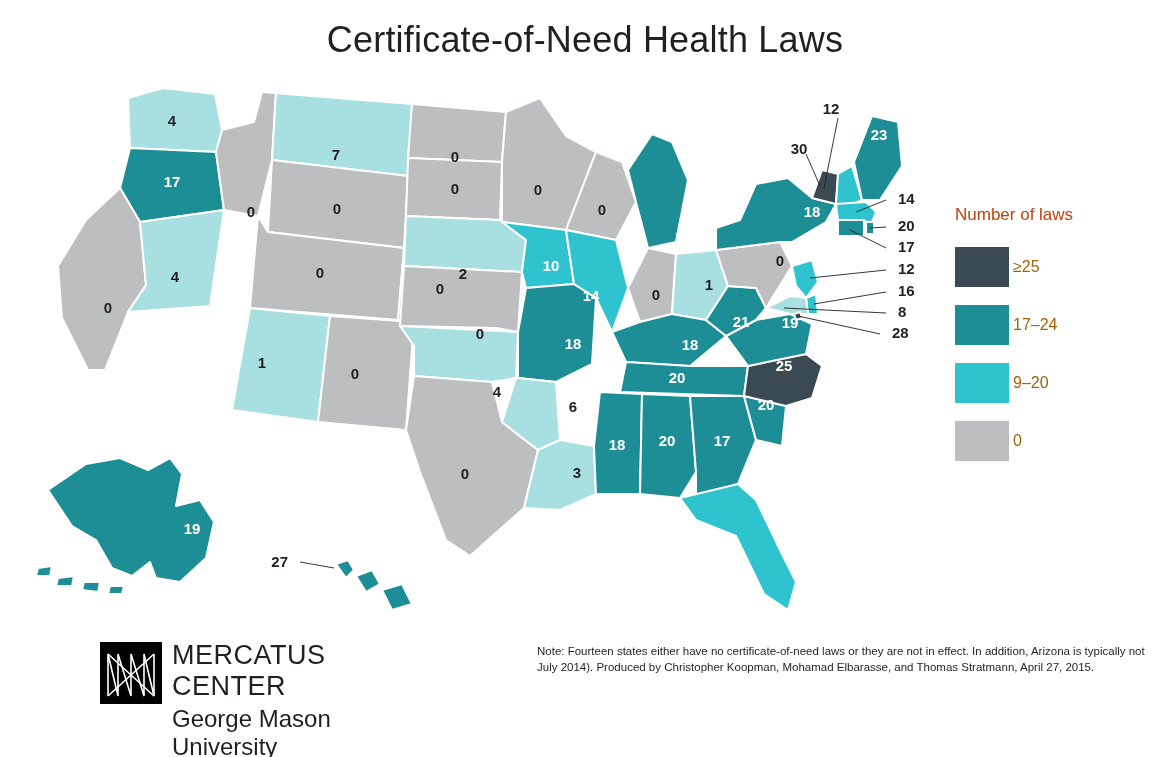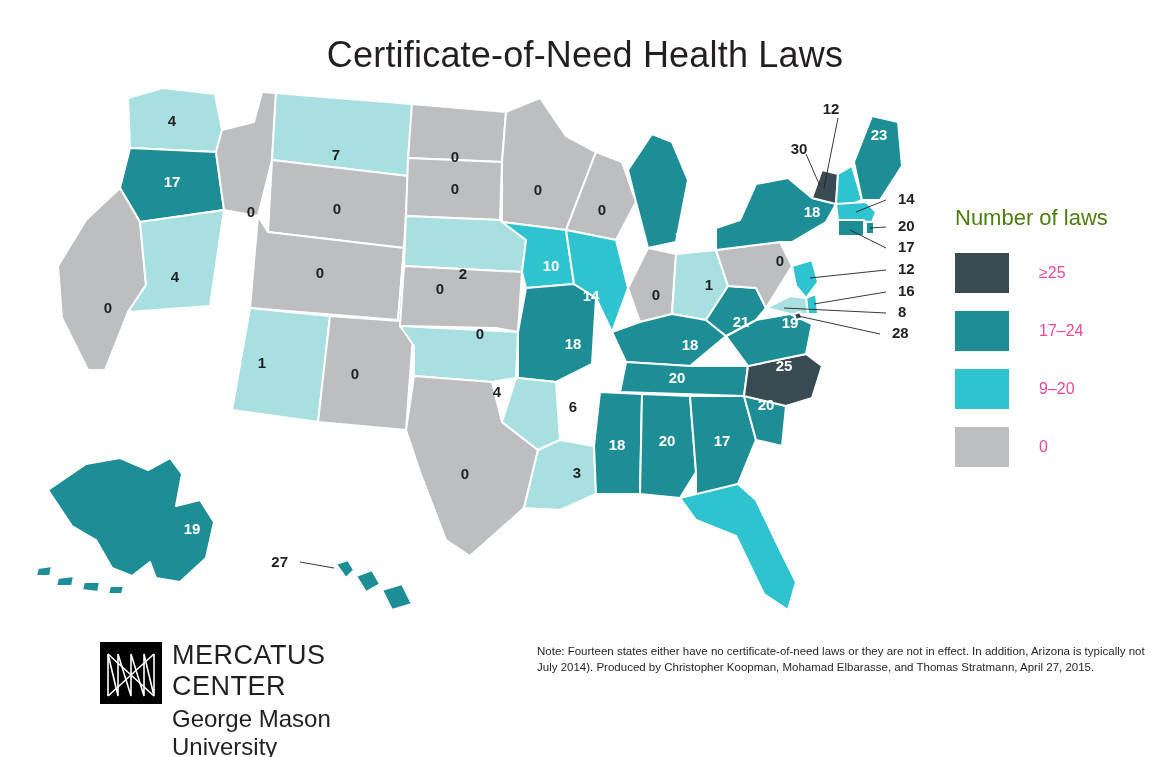--- a/index.html
+++ b/index.html
@@ -10,21 +10,21 @@
   body {
     width: 1170px;
     height: 757px;
     position: relative;
     font-family: "Liberation Sans", sans-serif;
     color: #231f20;
     overflow: hidden;
   }
   #title {
     position: absolute;
-    top: 34px;
+    top: 19px;
     left: 0;
     width: 1170px;
     text-align: center;
     font-size: 36px;
     font-weight: 400;
     letter-spacing: 0.2px;
     color: #231f20;
   }
   #map-wrap {
     position: absolute;
@@ -56,39 +56,39 @@
     font-weight: 700;
     fill: #231f20;
   }
   #legend {
     position: absolute;
     left: 955px;
     top: 205px;
     width: 200px;
   }
   #legend-title {
-    font-size: 22px;
-    color: #4d7c0f;
+    font-size: 17px;
+    color: #c2410c;
     margin-bottom: 22px;
     white-space: nowrap;
   }
   .legend-row {
     display: flex;
     align-items: center;
     margin-bottom: 18px;
   }
   .legend-swatch {
     width: 54px;
     height: 40px;
     flex: 0 0 auto;
   }
   .legend-label {
-    margin-left: 30px;
+    margin-left: 4px;
     font-size: 16px;
-    color: #ec4899;
+    color: #a16207;
   }
   #footer {
     position: absolute;
     left: 15px;
     top: 625px;
     width: 1170px;
     height: 130px;
   }
   #logo {
     position: absolute;

